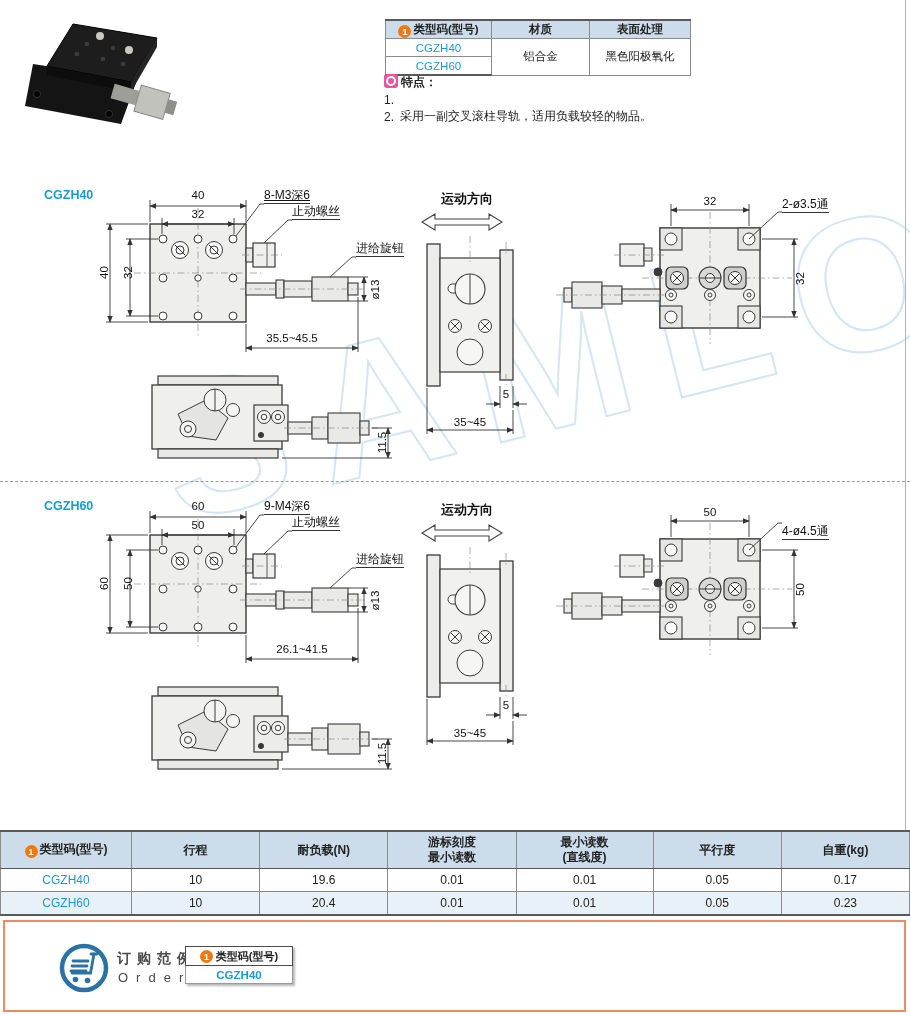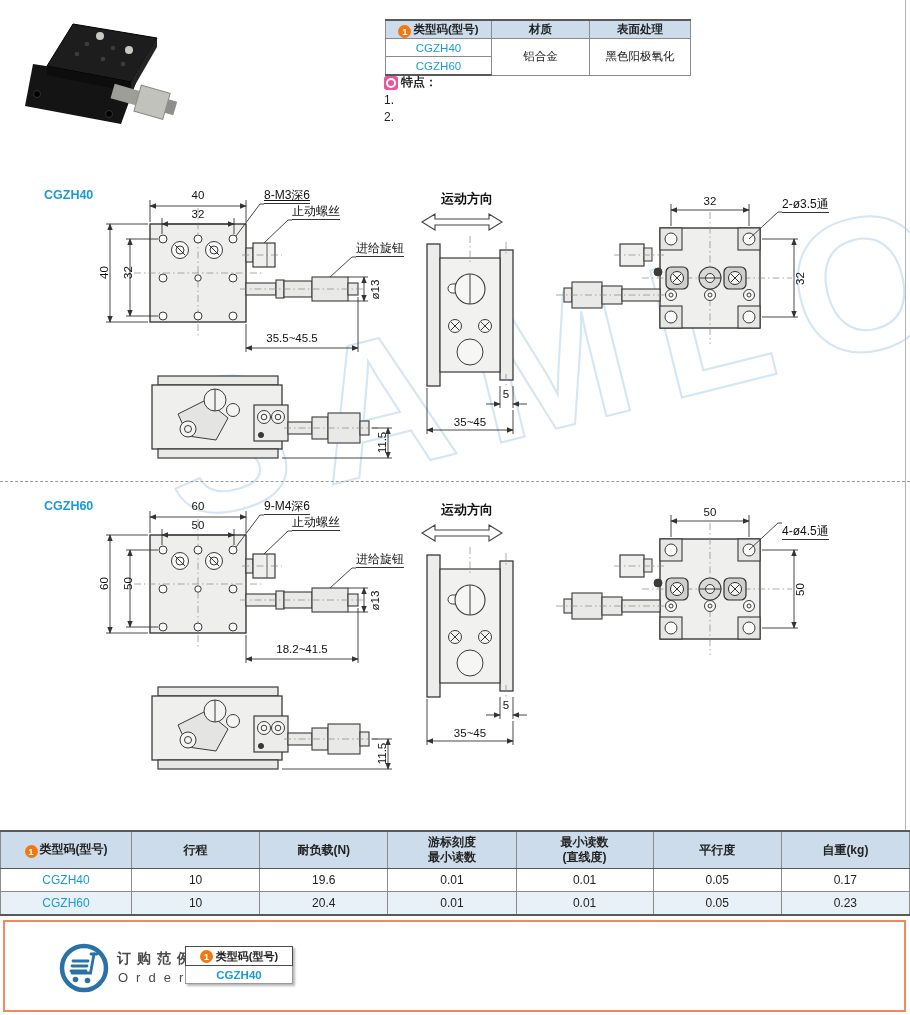--- a/index.html
+++ b/index.html
@@ -15,21 +15,21 @@
     font-size:11.5px;z-index:2;}
   .ttable th,.ttable td{border:1px solid #8b8b8b;text-align:center;padding:0;height:17px;}
   .ttable tr.hd th{background:#ccdcea;font-weight:700;border-top:2px solid #595959;color:#222;}
   .ttable tr:last-child td{border-bottom:2px solid #595959;}
   .blue{color:#1a9ad5;}
   .badge{display:inline-flex;align-items:center;justify-content:center;width:13px;height:13px;
     border-radius:50%;background:#f0780f;color:#fff;font-size:9.5px;font-weight:700;
     vertical-align:-2px;margin-right:2px;}
   
   .features{left:384px;top:74px;width:520px;font-size:12px;z-index:2;}
-  .feat-title{display:flex;align-items:center;gap:3px;font-weight:700;height:17px;}
+  .feat-title{display:flex;align-items:flex-start;gap:3px;font-weight:700;height:17px;}
   .feat-ico{width:14px;height:14px;border-radius:3px;background:#e8559e;display:inline-flex;
     align-items:center;justify-content:center;}
   .feat-ico span{width:6px;height:6px;border:2px solid #fff;border-radius:50%;display:block;}
   .feat-item{display:flex;gap:6px;height:17px;align-items:center;}
   
   .sec{position:absolute;left:30px;width:852px;height:300px;z-index:1;}
   .sec svg.art{position:absolute;left:0;top:0;}
   .model-lb{position:absolute;left:14px;top:2px;font-size:12.5px;font-weight:700;color:#1a9ad5;}
   .lbl{position:absolute;font-size:11.5px;color:#111;white-space:nowrap;line-height:13px;}
   .ctr{text-align:center;}
@@ -279,20 +279,21 @@
     <span class="feat-ico">
         <span></span>
       </span>
     <span>特点：</span>
   </div>
   <div class="feat-item">
     <span>1.</span>
   </div>
   <div class="feat-item">
     <span>2.</span>
+    <span>采用一副交叉滚柱导轨，适用负载较轻的物品。</span>
   </div>
 </div>
 
 <div class="abs vborder"></div>
 
 <div class="sec" style="top:186px;">
   <svg class="art" width="852" height="300" viewBox="0 0 852 300">
     <use href="#stage-art"></use>
   </svg>
   <div class="model-lb">CGZH40</div>
@@ -322,21 +323,21 @@
   </svg>
   <div class="model-lb">CGZH60</div>
   <div class="lbl ctr" style="left:138px;top:3px;width:60px;">60</div>
   <div class="lbl ctr" style="left:138px;top:22px;width:60px;">50</div>
   <div class="lbl ctr rot" style="left:56px;top:80px;width:36px;">60</div>
   <div class="lbl ctr rot" style="left:80px;top:80px;width:36px;">50</div>
   <div class="lbl callout" style="left:234px;top:3px;">9-M4深6</div>
   <div class="lbl callout" style="left:262px;top:19px;">止动螺丝</div>
   <div class="lbl callout" style="left:326px;top:56px;">进给旋钮</div>
   <div class="lbl ctr rot" style="left:327px;top:97px;width:36px;">ø13</div>
-  <div class="lbl ctr" style="left:216px;top:146px;width:112px;">18.2~41.5</div>
+  <div class="lbl ctr" style="left:216px;top:146px;width:112px;">26.1~41.5</div>
   <div class="lbl ctr motion" style="left:392px;top:6px;width:90px;">运动方向</div>
   <div class="lbl ctr" style="left:462px;top:202px;width:28px;">5</div>
   <div class="lbl ctr" style="left:397px;top:230px;width:86px;">35~45</div>
   <div class="lbl ctr" style="left:644px;top:9px;width:72px;">50</div>
   <div class="lbl callout" style="left:752px;top:28px;">4-ø4.5通</div>
   <div class="lbl ctr rot" style="left:752px;top:86px;width:36px;">50</div>
   <div class="lbl ctr rot" style="left:334px;top:250px;width:36px;">11.5</div>
 </div>
 
 <table class="stable abs">

